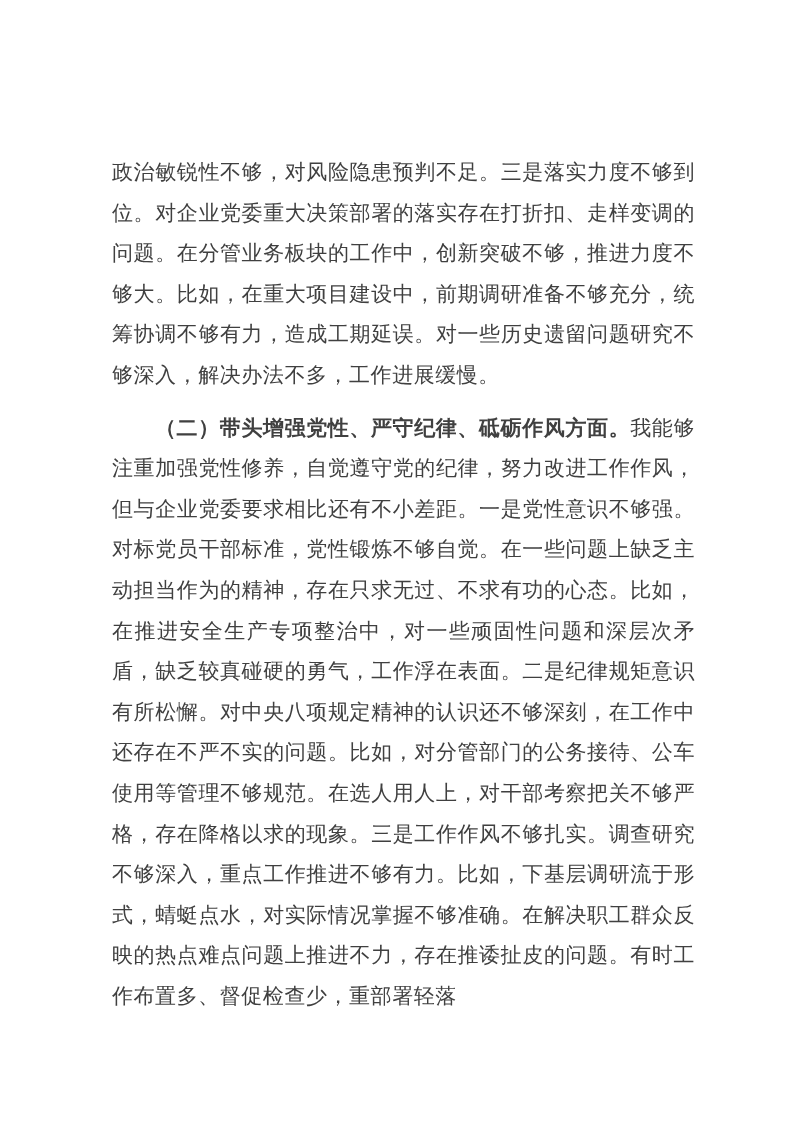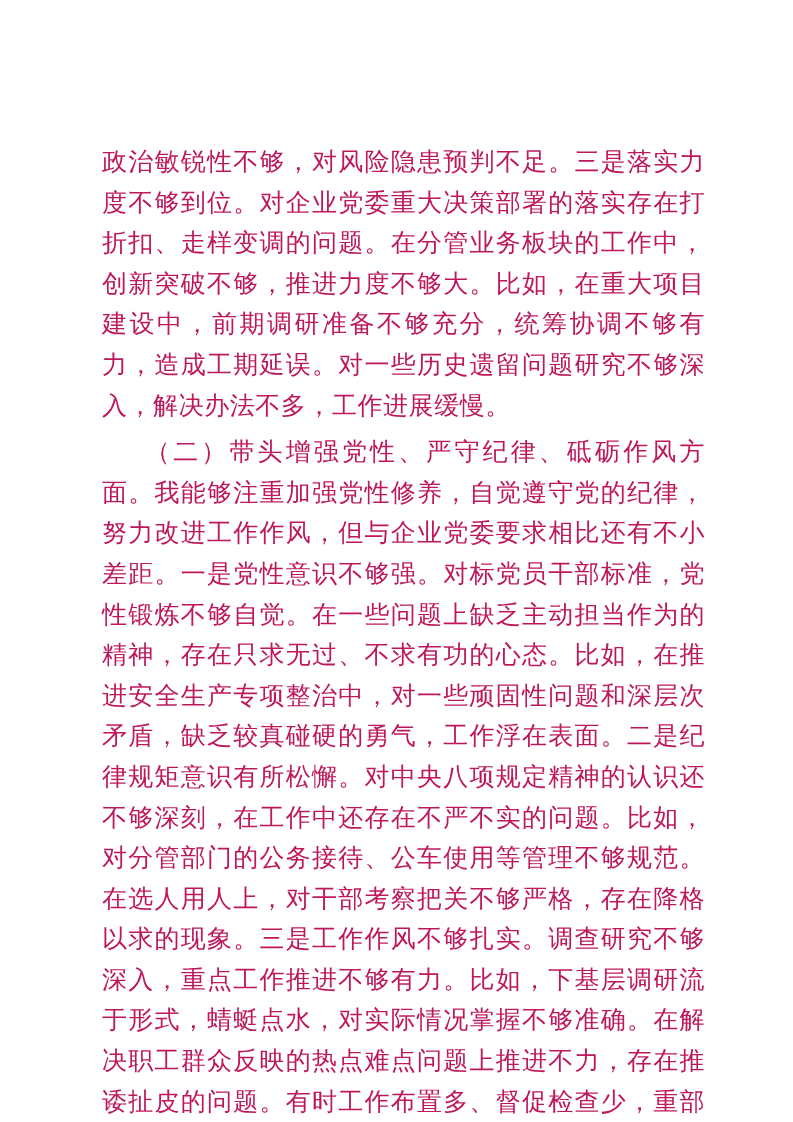--- a/index.html
+++ b/index.html
@@ -14,38 +14,38 @@
     margin: 0 auto;
     background: #ffffff;
     box-sizing: border-box;
     padding: 140px 86px 0 100px;
     overflow: hidden;
   }
   .doc-body {
     width: 100%;
   }
   .para {
-    margin: 2px;
+    margin: 12px;
     padding: 0;
     font-family: "Liberation Serif", "DejaVu Serif", serif;
-    font-size: 25px;
+    font-size: 21px;
     line-height: 40.6px;
     letter-spacing: 0.55px;
-    color: #be185d;
+    color: #404040;
     text-align: justify;
     text-justify: inter-character;
     word-break: break-all;
     overflow-wrap: break-word;
   }
   .para.indent {
     text-indent: 43px;
     margin-top: 6px;
   }
   .run-bold {
-    font-weight: normal;
+    font-weight: bold;
   }
 </style>
 </head>
 <body>
 
 <div class="page">
   <div class="doc-body">
 
     <p class="para"><span>政治敏锐性不够，对风险隐患预判不足。三是落实力度不够到位。对企业党委重大决策部署的落实存在打折扣、走样变调的问题。在分管业务板块的工作中，创新突破不够，推进力度不够大。比如，在重大项目建设中，前期调研准备不够充分，统筹协调不够有力，造成工期延误。对一些历史遗留问题研究不够深入，解决办法不多，工作进展缓慢。</span></p>
 

